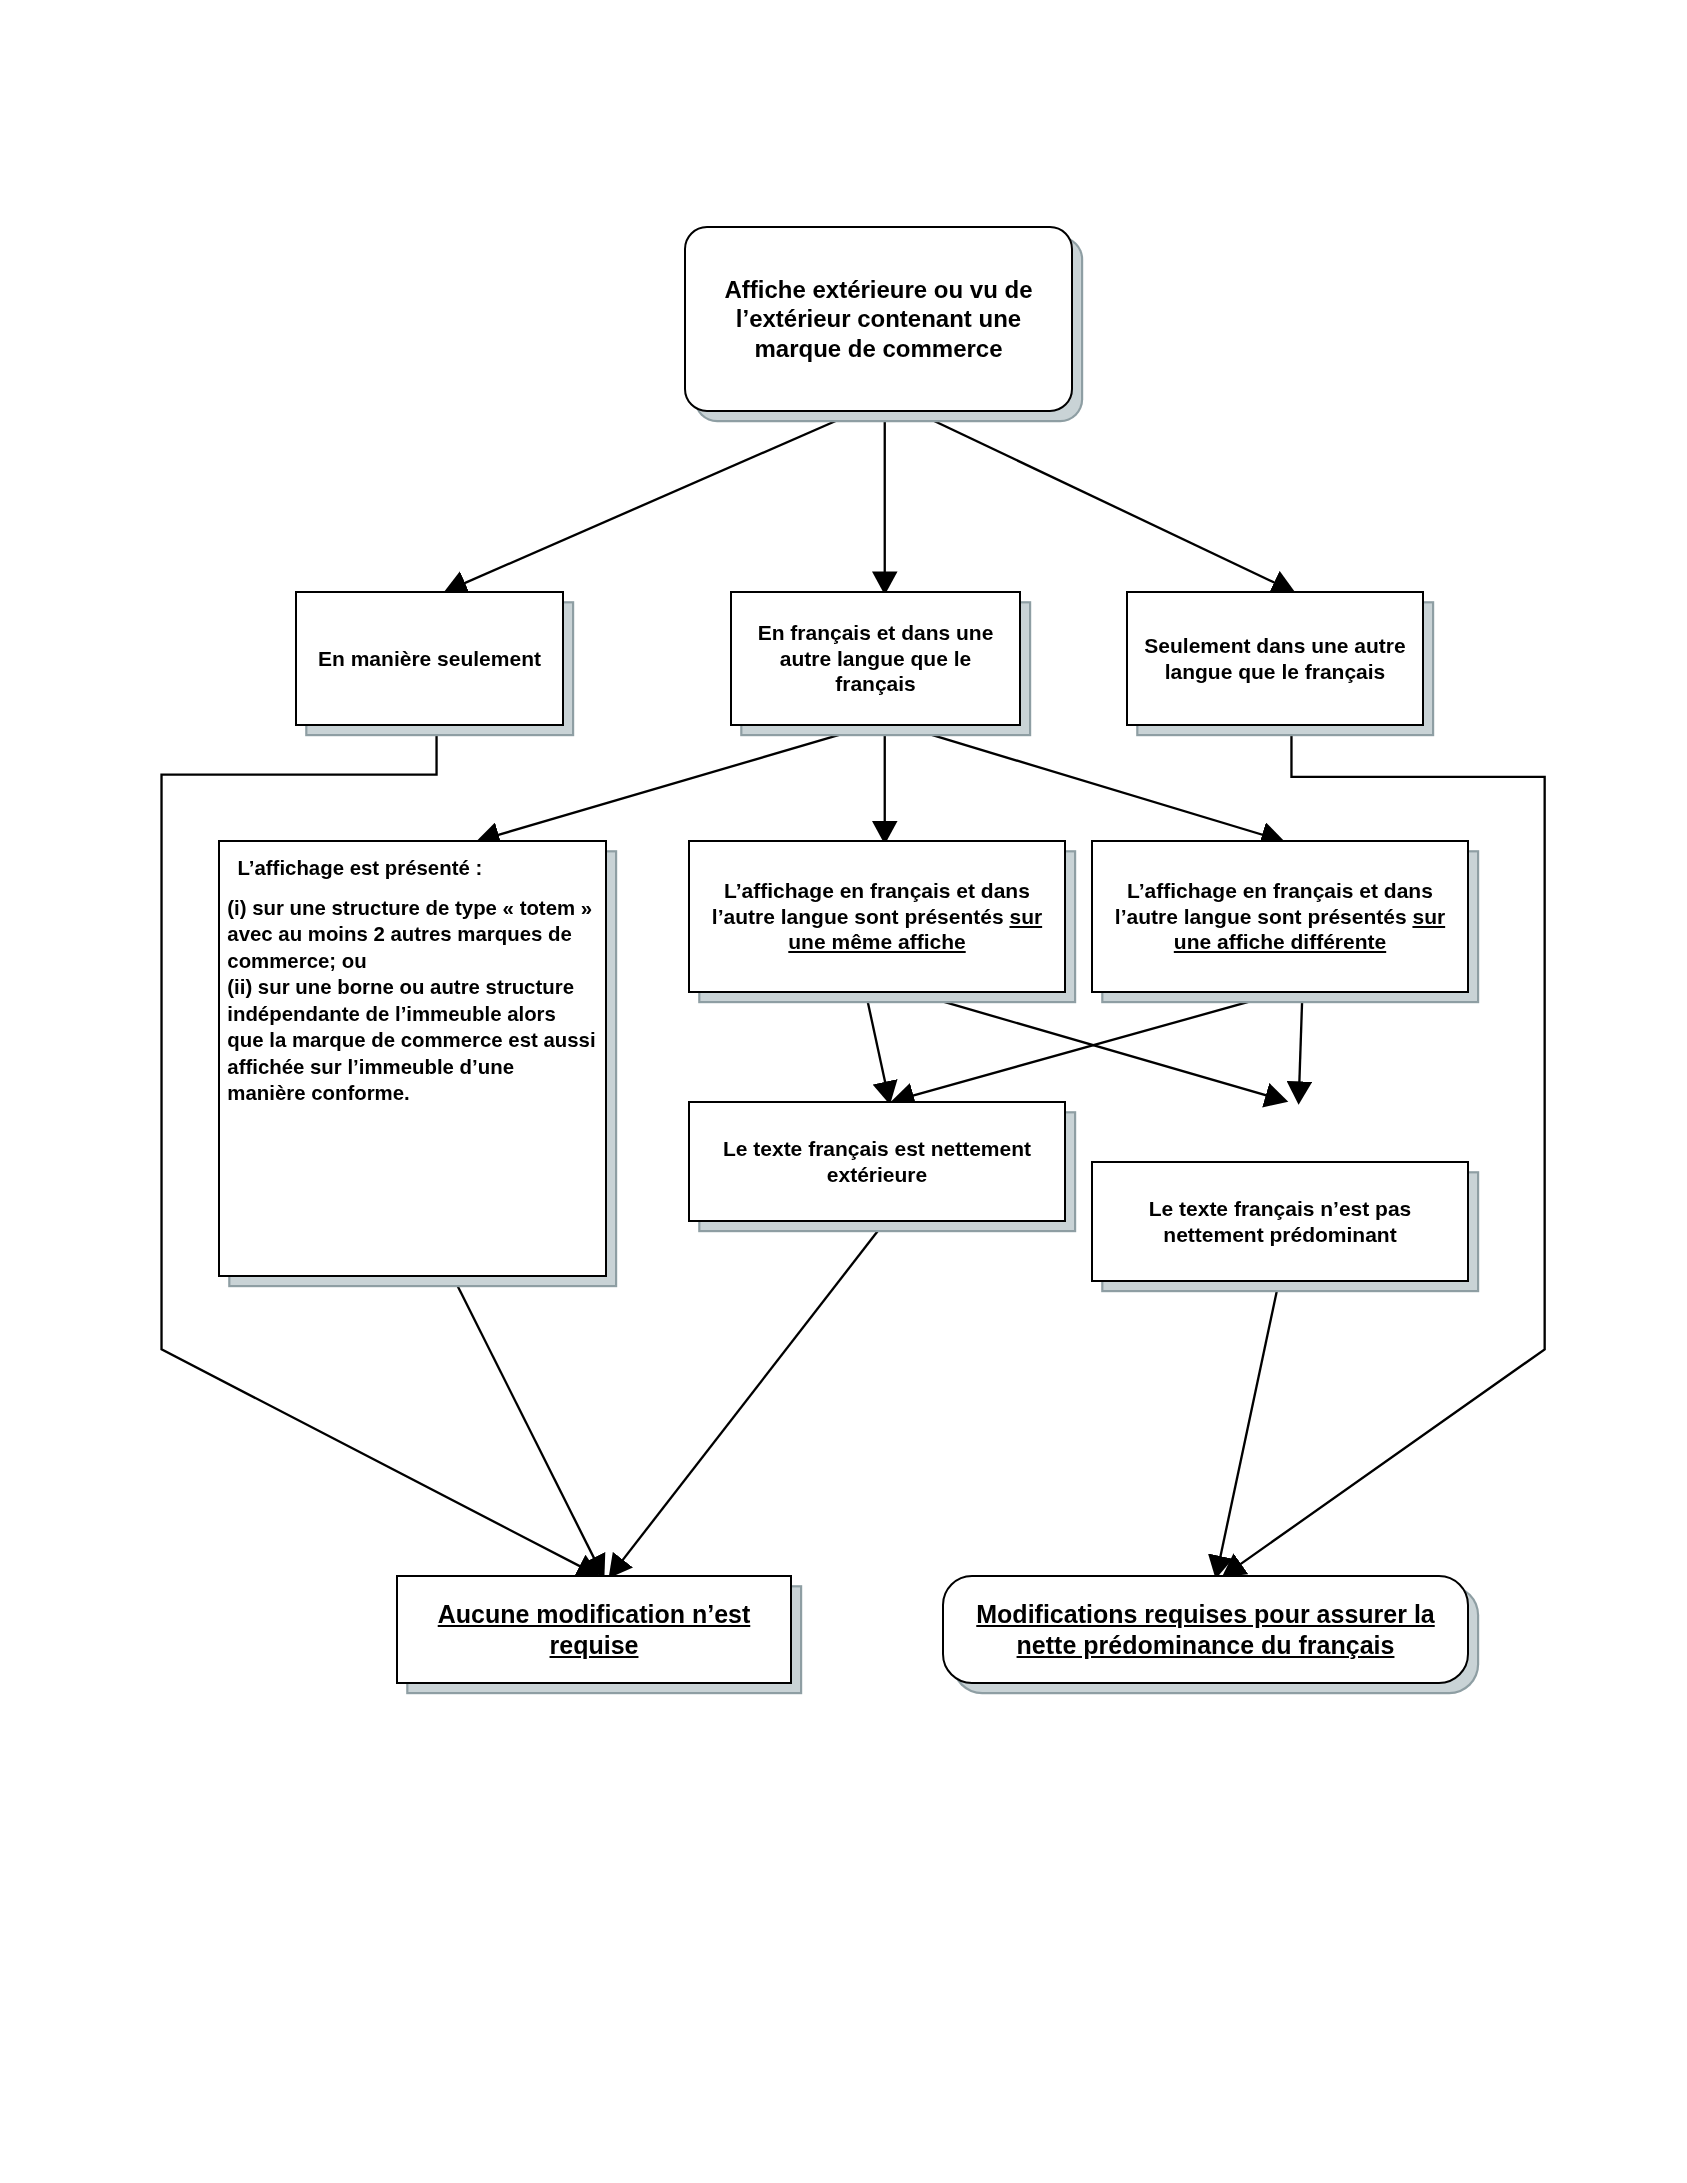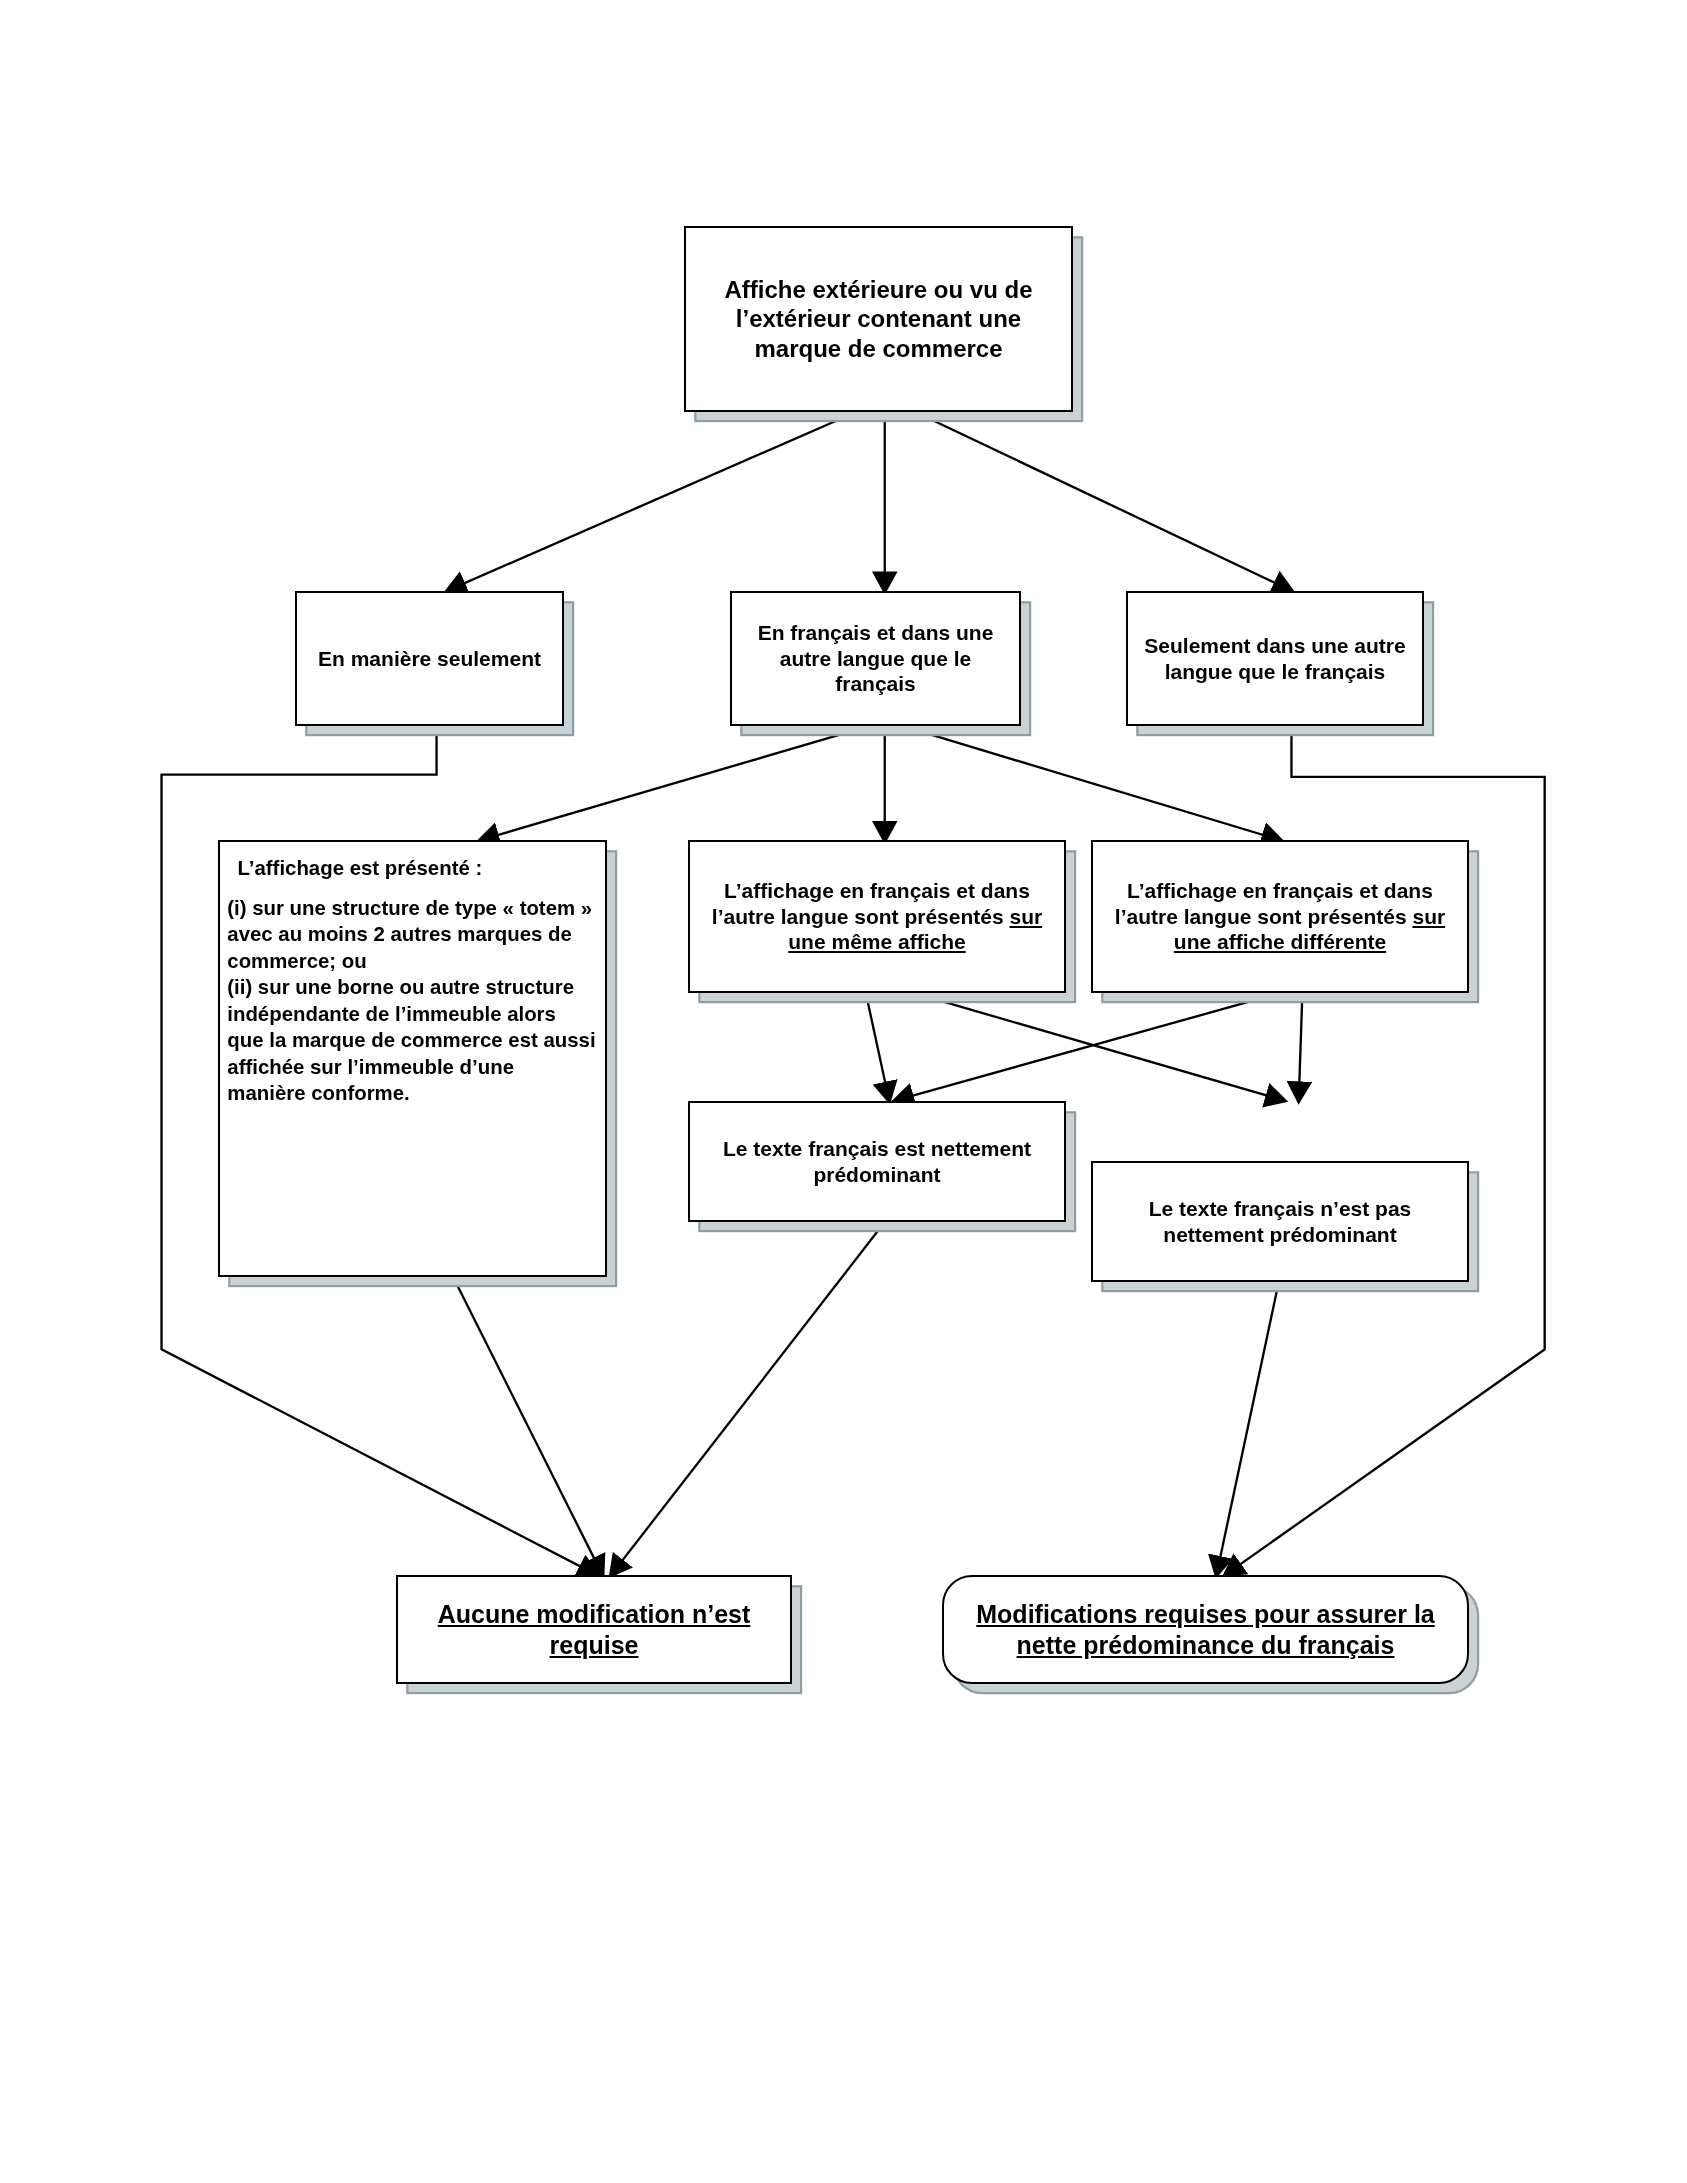--- a/index.html
+++ b/index.html
@@ -87,21 +87,21 @@
       <path d="M 620 1750 L 828 2165"></path>
 
       <path d="M 1216 1680 L 840 2165"></path>
 
       <path d="M 1775 1680 L 1672 2165"></path>
 
       <path d="M 1775 1001 L 1775 1068 L 2123 1068 L 2123 1855 L 1684 2165"></path>
     </g>
   </svg>
 
-  <div class="node n-root" style="left:684px; top:226px; width:389px; height:186px;">
+  <div class="node n-root" style="left:684px; top:226px; width:389px; height:186px;border-radius:23px;">
     <span class="inner">Affiche extérieure ou vu de l’extérieur contenant une marque de commerce</span>
   </div>
 
   <div class="node n-lang" style="left:295px; top:591px; width:269px; height:135px;">
     <span class="inner">En manière seulement</span>
   </div>
 
   <div class="node n-lang" style="left:730px; top:591px; width:291px; height:135px;">
     <span class="inner">En français et dans une autre langue que le français</span>
   </div>
@@ -124,21 +124,21 @@
     </span>
   </div>
 
   <div class="node n-cond" style="left:1091px; top:840px; width:378px; height:153px;">
     <span class="inner">
       <span>L’affichage en français et dans l’autre langue sont présentés </span><span class="u">sur une affiche différente</span>
     </span>
   </div>
 
   <div class="node n-pred" style="left:688px; top:1101px; width:378px; height:121px;">
-    <span class="inner">Le texte français est nettement prédominant</span>
+    <span class="inner">Le texte français est nettement extérieure</span>
   </div>
 
   <div class="node n-pred" style="left:1091px; top:1161px; width:378px; height:121px;">
     <span class="inner">Le texte français n’est pas nettement prédominant</span>
   </div>
 
   <div class="node n-outcome" style="left:396px; top:1575px; width:396px; height:109px;">
     <span class="inner">Aucune modification n’est requise</span>
   </div>
 

